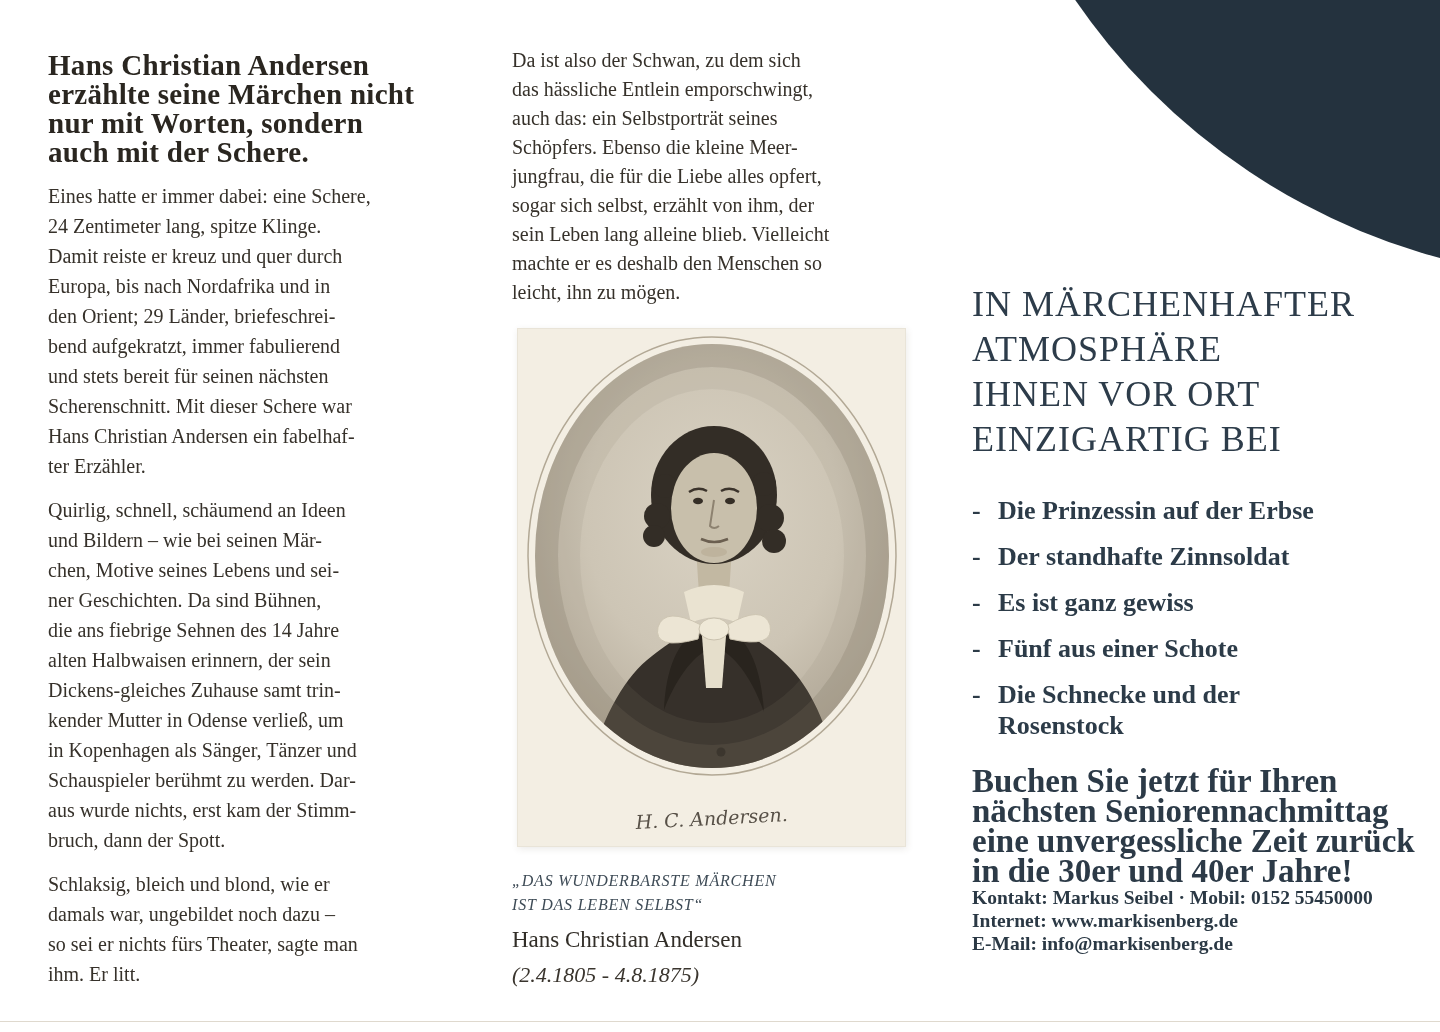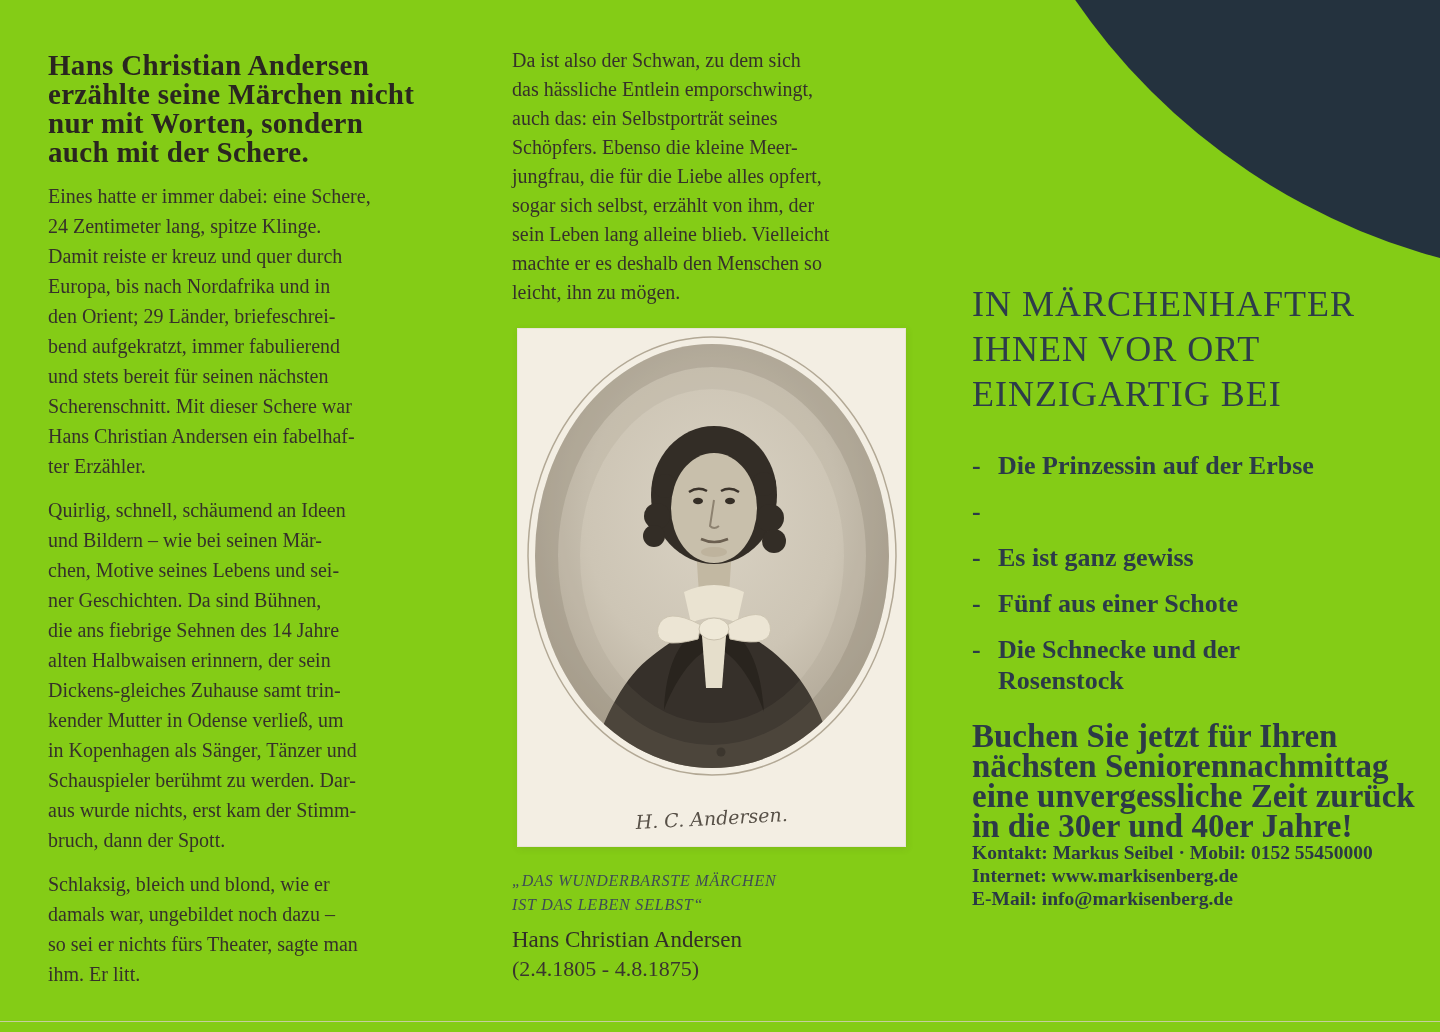--- a/index.html
+++ b/index.html
@@ -1,18 +1,18 @@
 <!DOCTYPE html>
 <html><head>
 <meta charset="utf-8">
 <style>
   html,body { margin:0; padding:0; background:#e9e2d5; }
   .page {
     position:relative; width:1440px; height:1032px;
-    background:#84cc16; overflow:hidden;
+    background:#ffffff; overflow:hidden;
     font-family:"Liberation Serif","DejaVu Serif",serif;
     color:#36312a;
   }
   .corner-circle {
     position:absolute; left:962px; top:-1010px;
     width:1290px; height:1290px; border-radius:50%;
     background:#24323e;
   }
   .page-edge {
     position:absolute; left:0; top:1021px; width:1440px; height:1px;
@@ -40,21 +40,21 @@
     box-shadow: inset 0 0 0 1px rgba(110,95,70,.07), 1px 2px 7px rgba(70,58,35,.10);
   }
   .photo-card svg { display:block; }
 
   .caption { position:absolute; left:512px; top:869px; width:460px; }
   .caption-quote {
     font-style:italic; font-size:16px; line-height:24px;
     color:#3e4b56; letter-spacing:.8px; white-space:pre-line;
   }
   .caption-name { font-size:23px; line-height:26px; margin-top:10px; color:#322e28; }
-  .caption-dates { font-size:22px; line-height:24px; margin-top:4px; color:#3a352e; }
+  .caption-dates { font-style:italic; font-size:22px; line-height:24px; margin-top:10px; color:#3a352e; }
 
   
   .col3 { position:absolute; left:972px; top:282px; width:460px; color:#2c3b48; }
   .col3-heading { font-size:36px; line-height:45px; letter-spacing:1px; font-weight:400; color:#2d3c4a; }
   .fairy-list { margin:33px 0 0 0; }
   .fairy-item { display:flex; font-weight:700; font-size:26px; line-height:31px; margin-bottom:15px; }
   .fairy-dash { width:26px; flex:0 0 26px; }
   .fairy-label { white-space:pre-line; }
   .cta {
     margin-top:25px; font-weight:700; font-size:33px; line-height:30px;
@@ -175,31 +175,33 @@
   <div class="caption">
     <div class="caption-quote">„DAS WUNDERBARSTE MÄRCHEN
 IST DAS LEBEN SELBST“</div>
     <div class="caption-name">Hans Christian Andersen</div>
     <div class="caption-dates">(2.4.1805 - 4.8.1875)</div>
   </div>
 
   <div class="col3">
     <div class="col3-heading">
       <div>IN MÄRCHENHAFTER</div>
+      <div>ATMOSPHÄRE</div>
       <div>IHNEN VOR ORT</div>
       <div>EINZIGARTIG BEI</div>
     </div>
 
     <div class="fairy-list">
       <div class="fairy-item">
         <span class="fairy-dash">-</span>
         <span class="fairy-label">Die Prinzessin auf der Erbse</span>
       </div>
       <div class="fairy-item">
         <span class="fairy-dash">-</span>
+        <span class="fairy-label">Der standhafte Zinnsoldat</span>
       </div>
       <div class="fairy-item">
         <span class="fairy-dash">-</span>
         <span class="fairy-label">Es ist ganz gewiss</span>
       </div>
       <div class="fairy-item">
         <span class="fairy-dash">-</span>
         <span class="fairy-label">Fünf aus einer Schote</span>
       </div>
       <div class="fairy-item">

